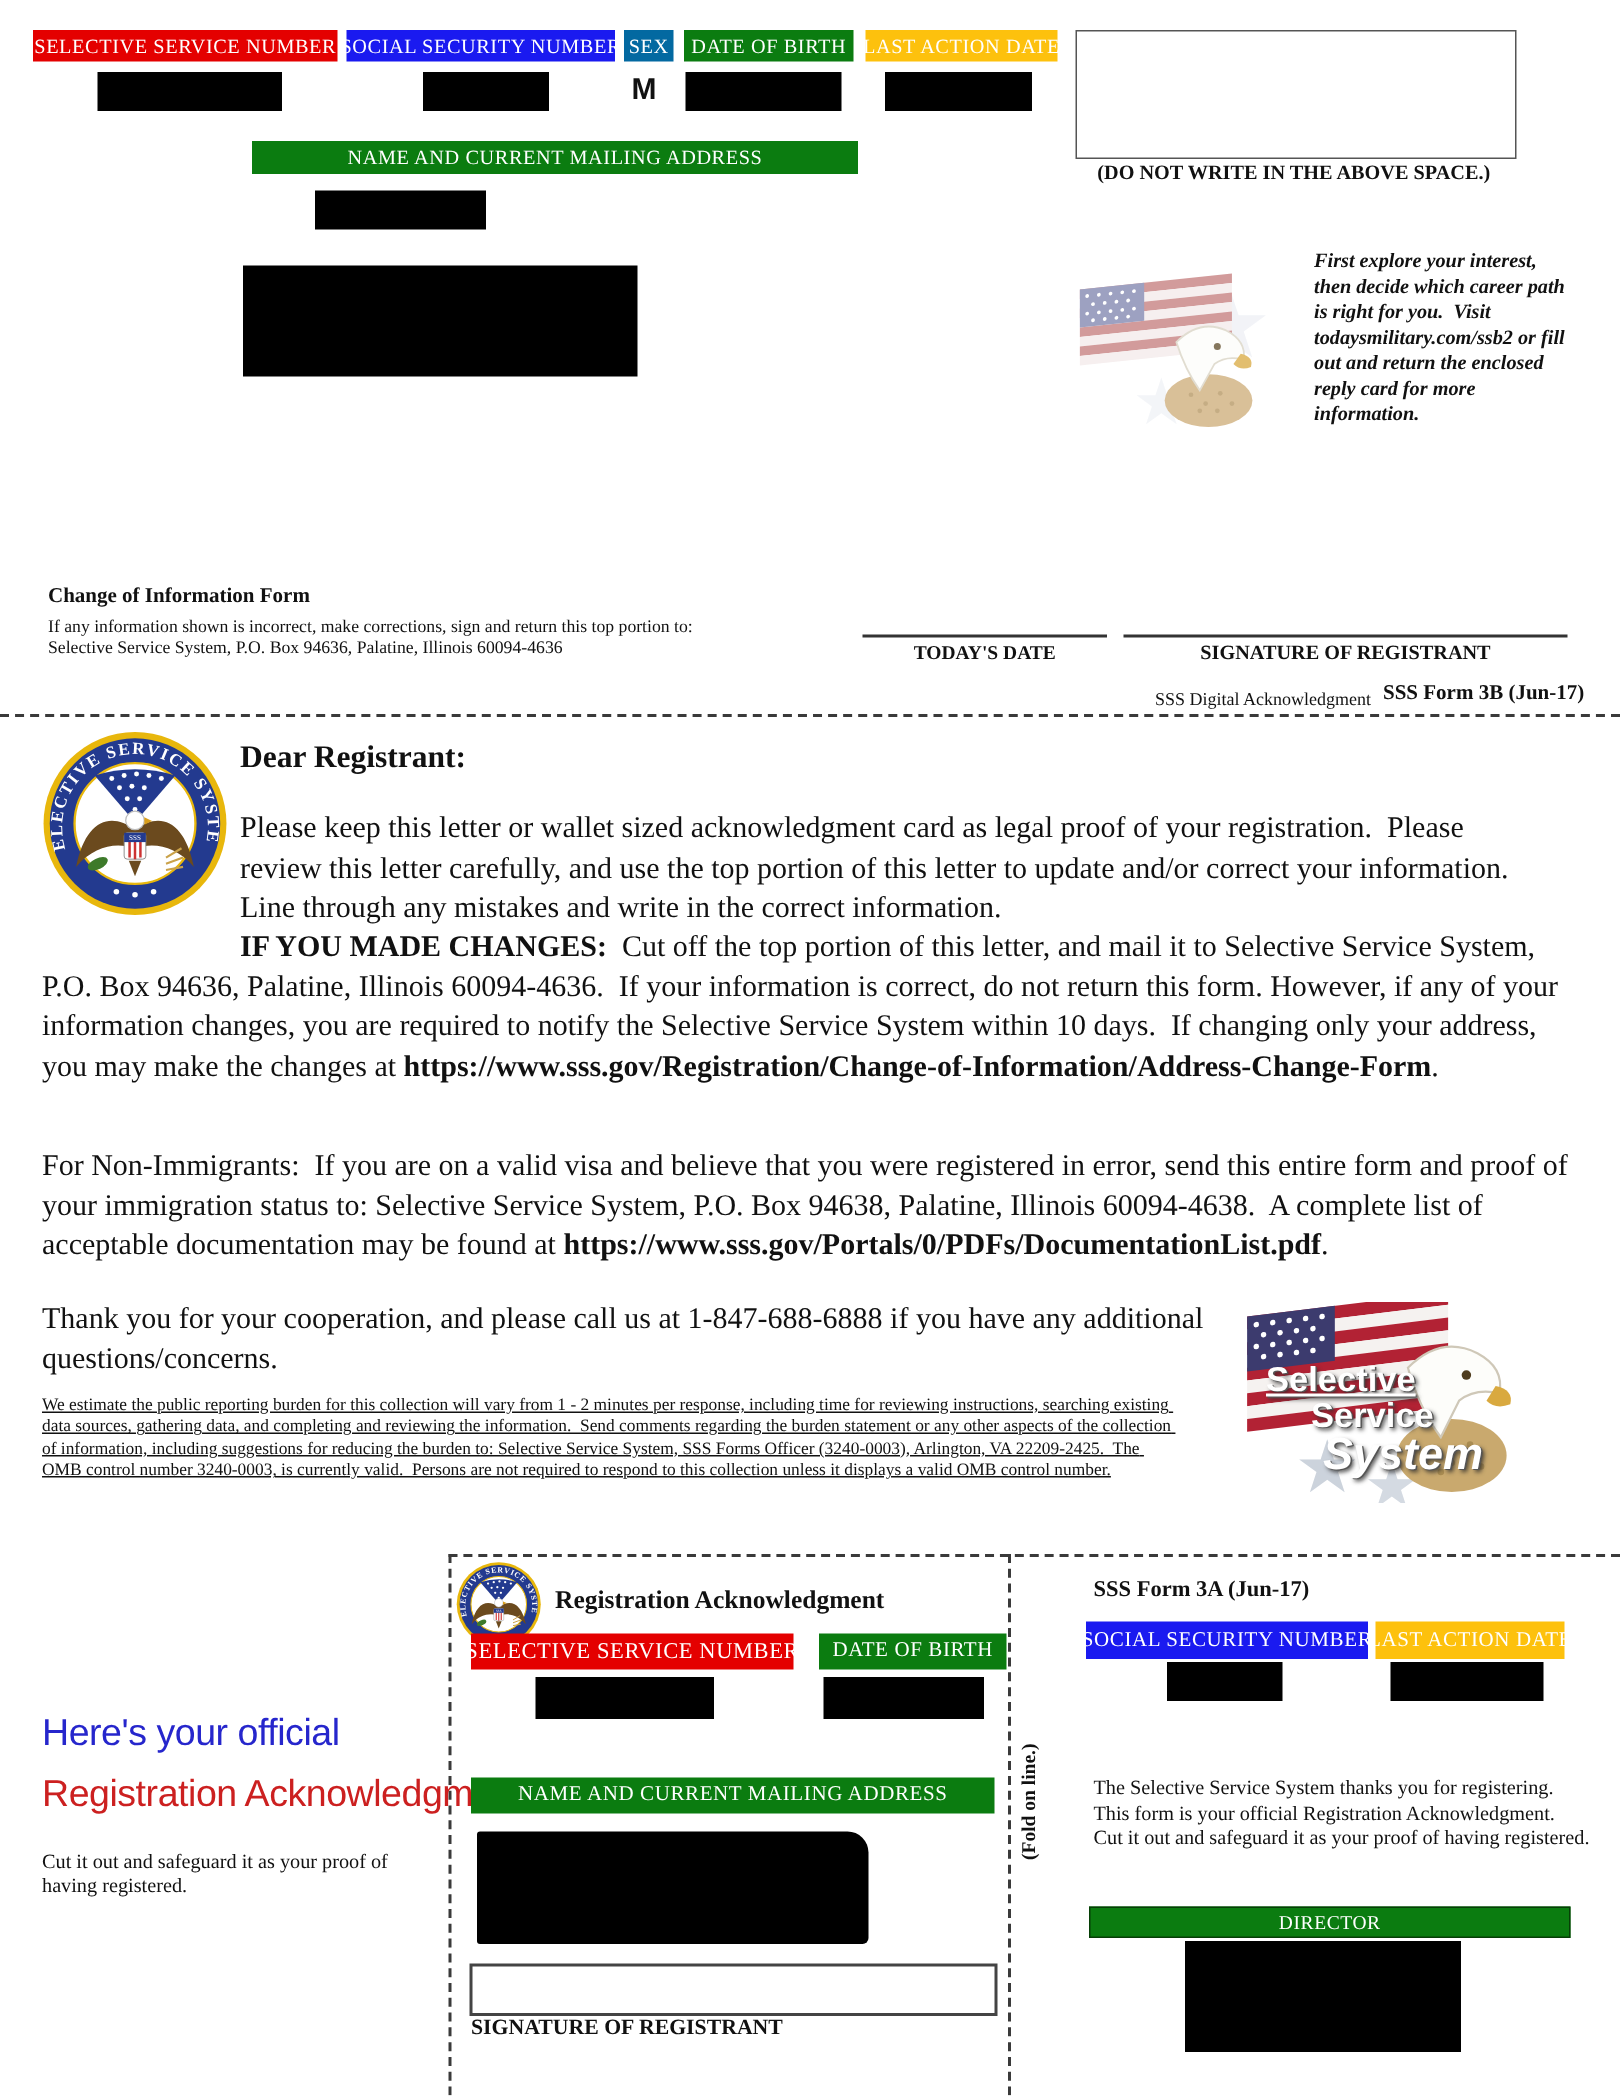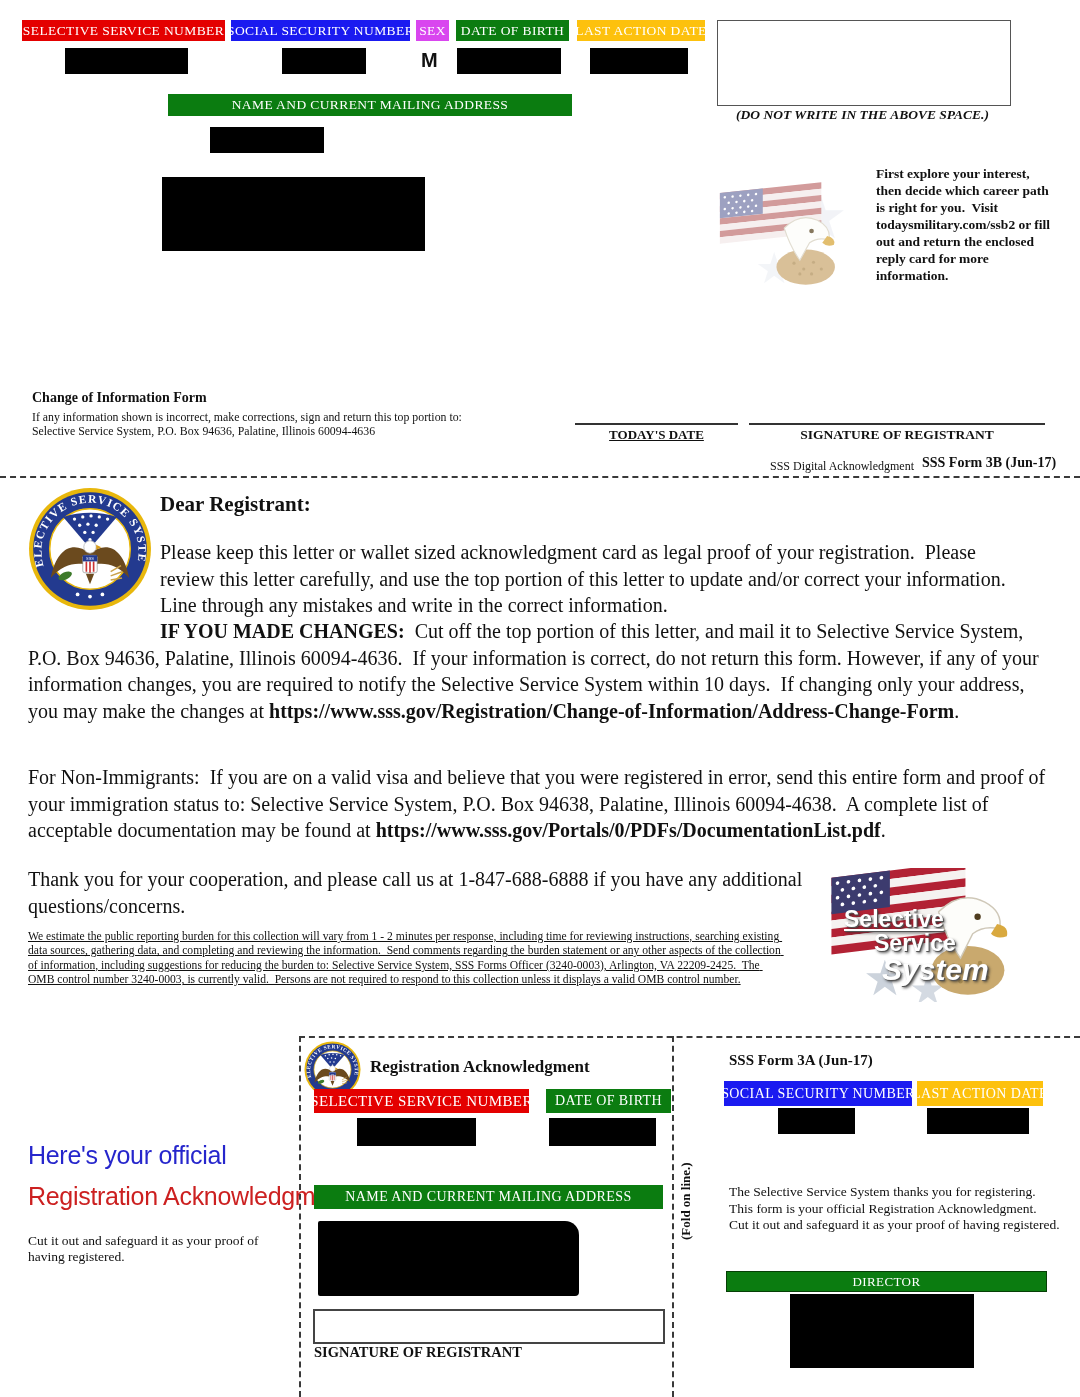--- a/index.html
+++ b/index.html
@@ -3,24 +3,24 @@
 <meta charset="utf-8">
 <style>
   html,body{margin:0;padding:0;background:#fff;}
   .page{position:relative;width:1080px;height:1397px;background:#fff;overflow:hidden;
         font-family:"Liberation Serif",serif;color:#111;}
   .abs{position:absolute;}
   .bar{display:flex;align-items:center;justify-content:center;color:#fff;
        font-size:13.5px;letter-spacing:.4px;white-space:nowrap;font-family:"Liberation Serif",serif;}
   .redact{background:#000;}
   .b{font-weight:bold;}
-  .pre{white-space:pre-wrap;}
+  .pre{white-space:pre-wrap;font-style:italic;}
   .bar-red{background:#e40000;}
   .bar-blue{background:#1a1af0;}
-  .bar-purple{background:#d946ef;}
+  .bar-purple{background:#0369a1;}
   .bar-green{background:#0b7c10;}
   .bar-yellow{background:#fdc10d;}
   .letter-par{font-size:20px;line-height:26.5px;white-space:pre-wrap;}
   .smallprint{font-size:11.6px;line-height:14.4px;white-space:pre-wrap;text-decoration:underline;}
   .dash-h{border-top:2px dashed #3a3a3a;}
   .dash-v{border-left:2px dashed #3a3a3a;width:0;}
   .fold{writing-mode:vertical-rl;transform:rotate(180deg);font-weight:bold;font-size:13px;}
   .hand{font-family:"Liberation Sans",sans-serif;font-size:25px;letter-spacing:-0.3px;}
   .logo-word{position:absolute;color:#fff;font-family:"Liberation Sans",sans-serif;font-weight:bold;
              text-shadow:1px 1px 0 #555,2px 2px 3px rgba(40,40,40,.8);}
@@ -127,39 +127,39 @@
   <div class="abs bar bar-green" style="left:456px;top:20px;width:113px;height:21px;">DATE OF BIRTH</div>
   <div class="abs bar bar-yellow" style="left:577px;top:20px;width:128px;height:21px;">LAST ACTION DATE</div>
 
   <div class="abs redact" style="left:65px;top:48px;width:123px;height:26px;"></div>
   <div class="abs redact" style="left:282px;top:48px;width:84px;height:26px;"></div>
   <div class="abs" style="left:421px;top:49px;font-family:'Liberation Sans',sans-serif;font-size:20px;font-weight:600;">M</div>
   <div class="abs redact" style="left:457px;top:48px;width:104px;height:26px;"></div>
   <div class="abs redact" style="left:590px;top:48px;width:98px;height:26px;"></div>
 
   <div class="abs" style="left:717px;top:20px;width:292px;height:84px;border:1px solid #555;background:#fff;"></div>
-  <div class="abs b" style="left:710px;top:107px;width:305px;text-align:center;font-size:13.5px;font-style:italic;">(DO NOT WRITE IN THE ABOVE SPACE.)</div>
+  <div class="abs b" style="left:710px;top:107px;width:305px;text-align:center;font-size:13.5px;">(DO NOT WRITE IN THE ABOVE SPACE.)</div>
 
   <div class="abs bar bar-green" style="left:168px;top:94px;width:404px;height:22px;">NAME AND CURRENT MAILING ADDRESS</div>
   <div class="abs redact" style="left:210px;top:127px;width:114px;height:26px;"></div>
   <div class="abs redact" style="left:162px;top:177px;width:263px;height:74px;"></div>
 
   <div class="abs" style="left:716px;top:176px;width:156px;height:110px;opacity:.75;">
     <svg width="156" height="110">
         <use href="#flag-eagle"></use>
       </svg>
   </div>
   <div class="abs b pre" style="left:876px;top:165px;width:176px;font-size:13.5px;line-height:17px;">First explore your interest, then decide which career path is right for you.  Visit todaysmilitary.com/ssb2 or fill out and return the enclosed reply card for more information.</div>
 
   <div class="abs b" style="left:32px;top:390px;font-size:14px;">Change of Information Form</div>
   <div class="abs" style="left:32px;top:410px;font-size:11.8px;">If any information shown is incorrect, make corrections, sign and return this top portion to:</div>
   <div class="abs" style="left:32px;top:424px;font-size:11.8px;">Selective Service System, P.O. Box 94636, Palatine, Illinois 60094-4636</div>
 
   <div class="abs" style="left:575px;top:423px;width:163px;border-top:2px solid #333;"></div>
-  <div class="abs b" style="left:575px;top:427px;width:163px;text-align:center;font-size:13px;text-decoration:underline;">TODAY'S DATE</div>
+  <div class="abs b" style="left:575px;top:427px;width:163px;text-align:center;font-size:13px;">TODAY'S DATE</div>
   <div class="abs" style="left:749px;top:423px;width:296px;border-top:2px solid #333;"></div>
   <div class="abs b" style="left:749px;top:427px;width:296px;text-align:center;font-size:13.5px;">SIGNATURE OF REGISTRANT</div>
   <div class="abs" style="left:770px;top:459px;font-size:12px;">SSS Digital Acknowledgment</div>
   <div class="abs b" style="left:922px;top:455px;font-size:14px;">SSS Form 3B (Jun-17)</div>
 
   <div class="abs dash-h" style="left:0;top:476px;width:1080px;"></div>
 
   <div class="abs" style="left:28px;top:487px;width:124px;height:124px;">
     <svg width="124" height="124">
         <use href="#sss-seal"></use>

